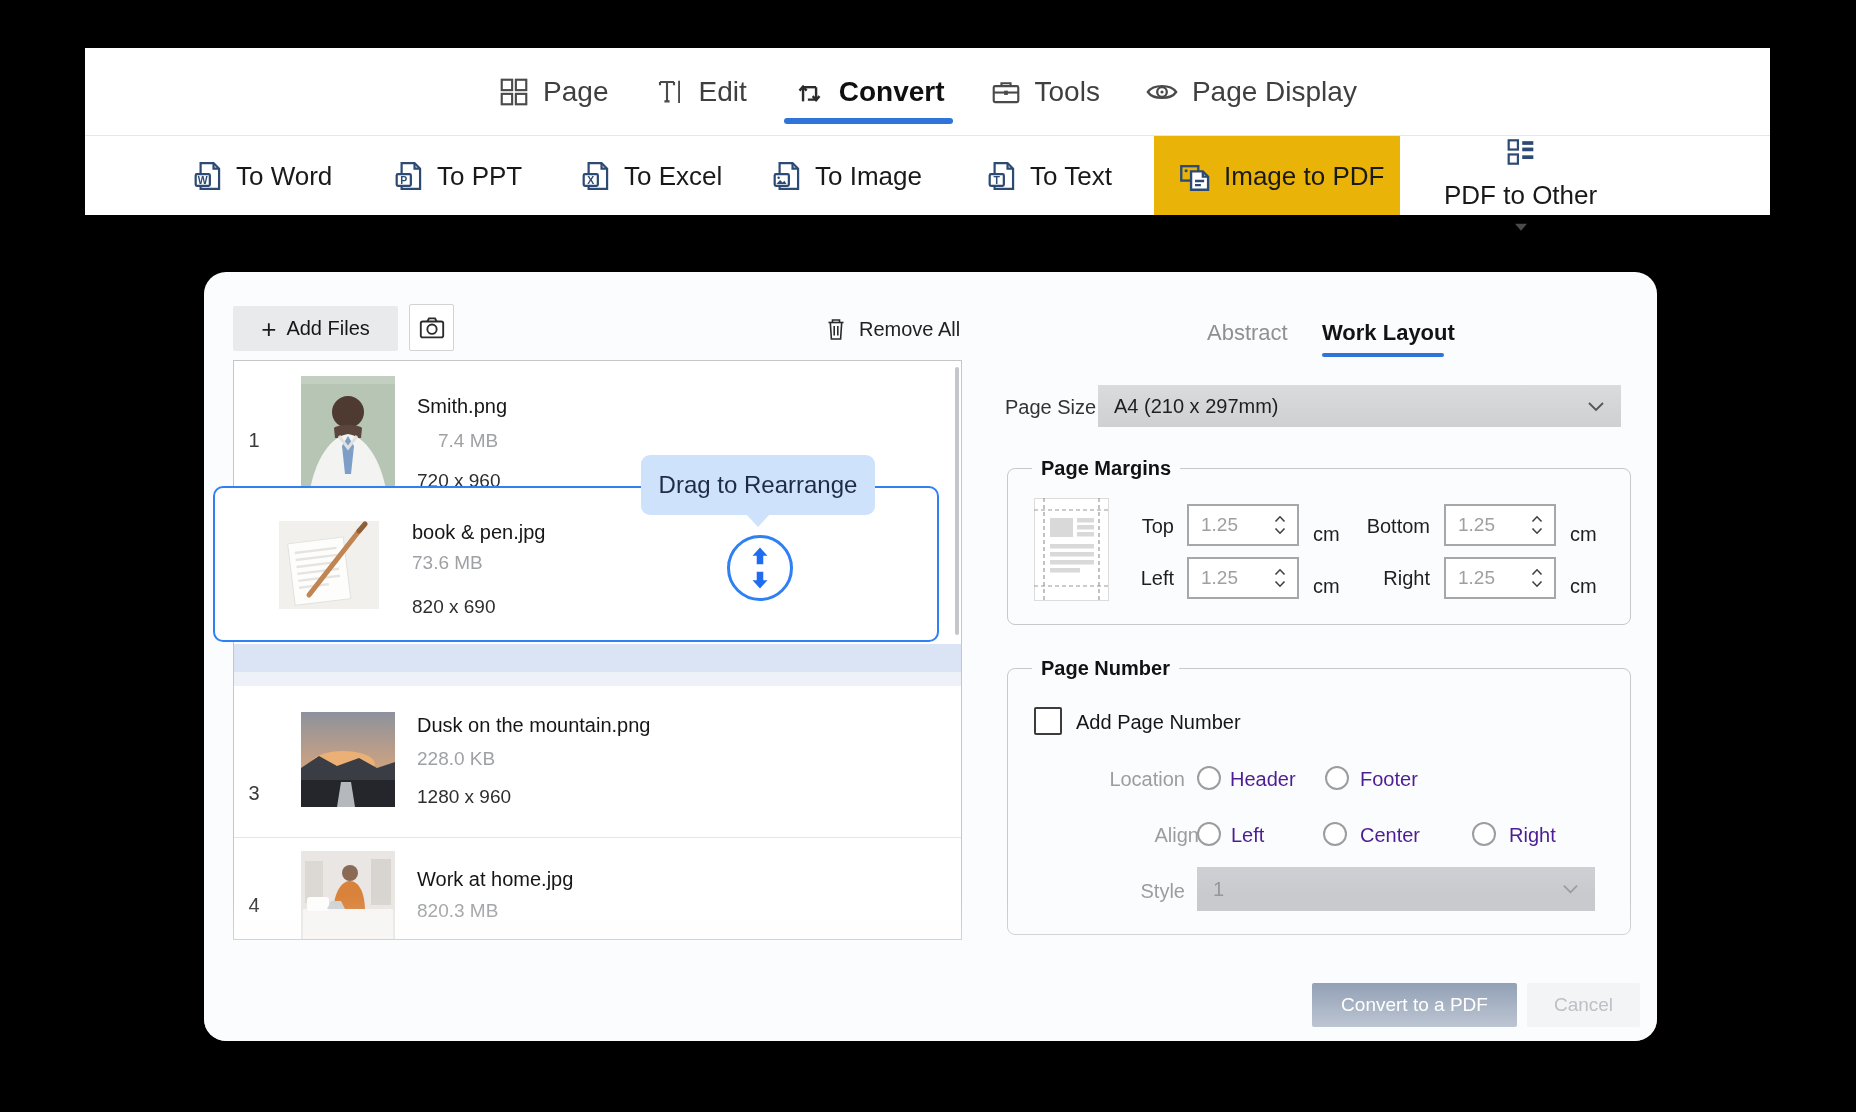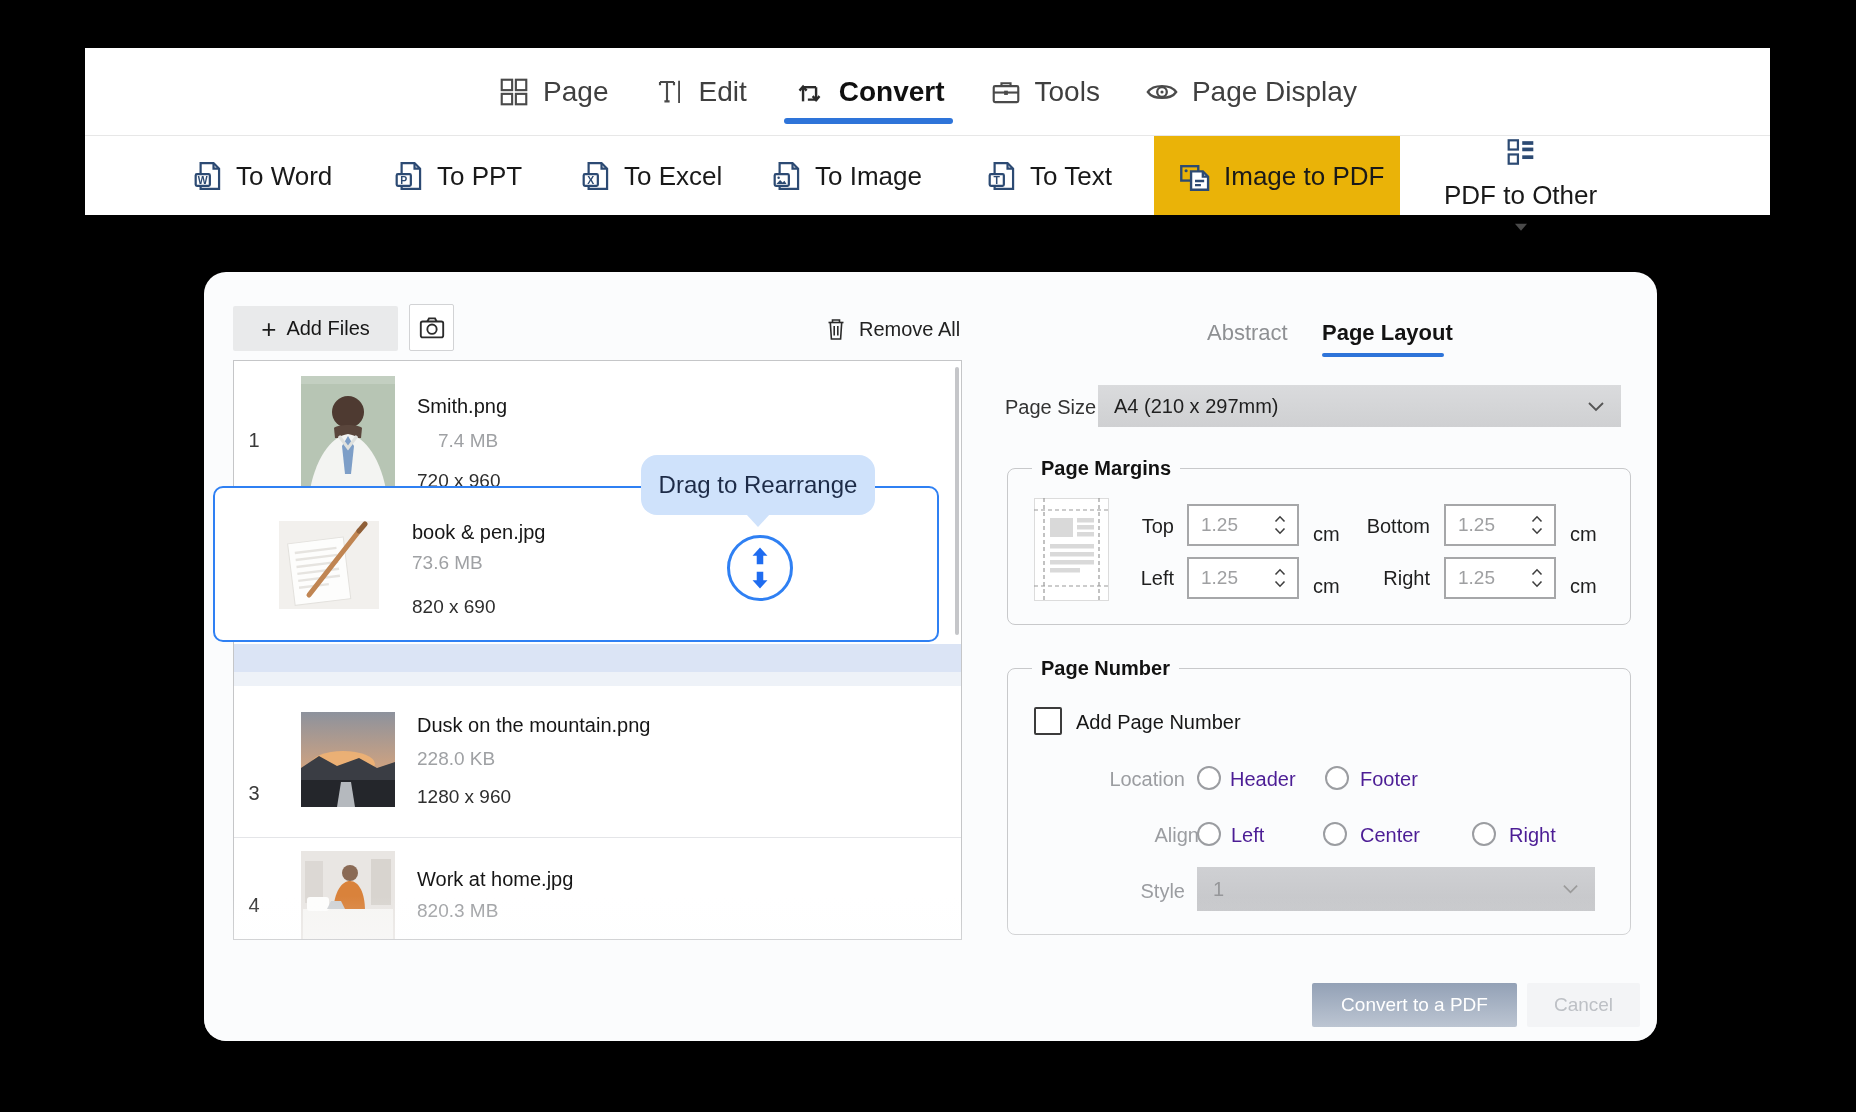--- a/index.html
+++ b/index.html
@@ -46,21 +46,21 @@
   .scroll-thumb{position:absolute;right:2px;top:6px;width:4px;height:268px;background:#c5c6c9;border-radius:2px;}
 
   
   .drag-overlay{position:absolute;left:9px;top:214px;width:726px;height:156px;background:#fff;border:2px solid #2f80f3;border-radius:10px;z-index:10;}
   .do-thumb{position:absolute;left:64px;top:33px;width:100px;height:88px;overflow:hidden;}
   .do-name{position:absolute;left:197px;top:32px;font-size:20px;color:#161616;line-height:24px;}
   .do-size{position:absolute;left:197px;top:63px;font-size:19px;color:#9fa1a4;line-height:23px;}
   .do-dims{position:absolute;left:197px;top:107px;font-size:19px;color:#2e2e2e;line-height:23px;}
   .drag-circle{position:absolute;left:512px;top:47px;width:66px;height:66px;border:3px solid #2f80f3;border-radius:50%;
         background:#fff;display:flex;align-items:center;justify-content:center;}
-  .drag-tooltip{position:absolute;left:437px;top:183px;width:234px;height:60px;background:#cfe2fb;border-radius:16px;z-index:30;
+  .drag-tooltip{position:absolute;left:437px;top:183px;width:234px;height:60px;background:#cfe2fb;border-radius:9px;z-index:30;
         display:flex;align-items:center;justify-content:center;font-size:24px;font-weight:500;color:#1d2b47;}
   .drag-tooltip::after{content:"";position:absolute;left:50%;bottom:-12px;transform:translateX(-50%);
         border-left:12px solid transparent;border-right:12px solid transparent;border-top:13px solid #cfe2fb;}
 
   
   .ptab{position:absolute;top:48px;font-size:22px;line-height:26px;}
   .ptab.inactive{color:#8e9093;}
   .ptab.active{color:#131313;font-weight:700;}
   .ptab-underline{position:absolute;left:1118px;top:81px;width:122px;height:4px;background:#2e74d9;border-radius:2px;}
   .ps-label{position:absolute;left:801px;top:124px;font-size:20px;color:#333;}
@@ -378,21 +378,21 @@
           <path d="M15 46 L7 37 H11.5 V28 H18.5 V37 H23 Z" fill="#1f6cf0"></path>
         </svg>
       </span>
     </div>
 
     <div class="drag-tooltip">
       <span>Drag to Rearrange</span>
     </div>
 
     <span class="ptab inactive" style="left:1003px;">Abstract</span>
-    <span class="ptab active" style="left:1118px;">Page Layout</span>
+    <span class="ptab active" style="left:1118px;">Work Layout</span>
     <span class="ptab-underline"></span>
 
     <span class="ps-label">Page Size</span>
     <div class="dropdown dd-pagesize">
       <span class="dd-val">A4 (210 x 297mm)</span>
       <span class="dd-chev">
         <svg width="18" height="11" viewBox="0 0 18 10" fill="none" stroke="#555" stroke-width="1.8">
             <path d="M2 1.5 L9 8.5 L16 1.5"></path>
           </svg>
       </span>

